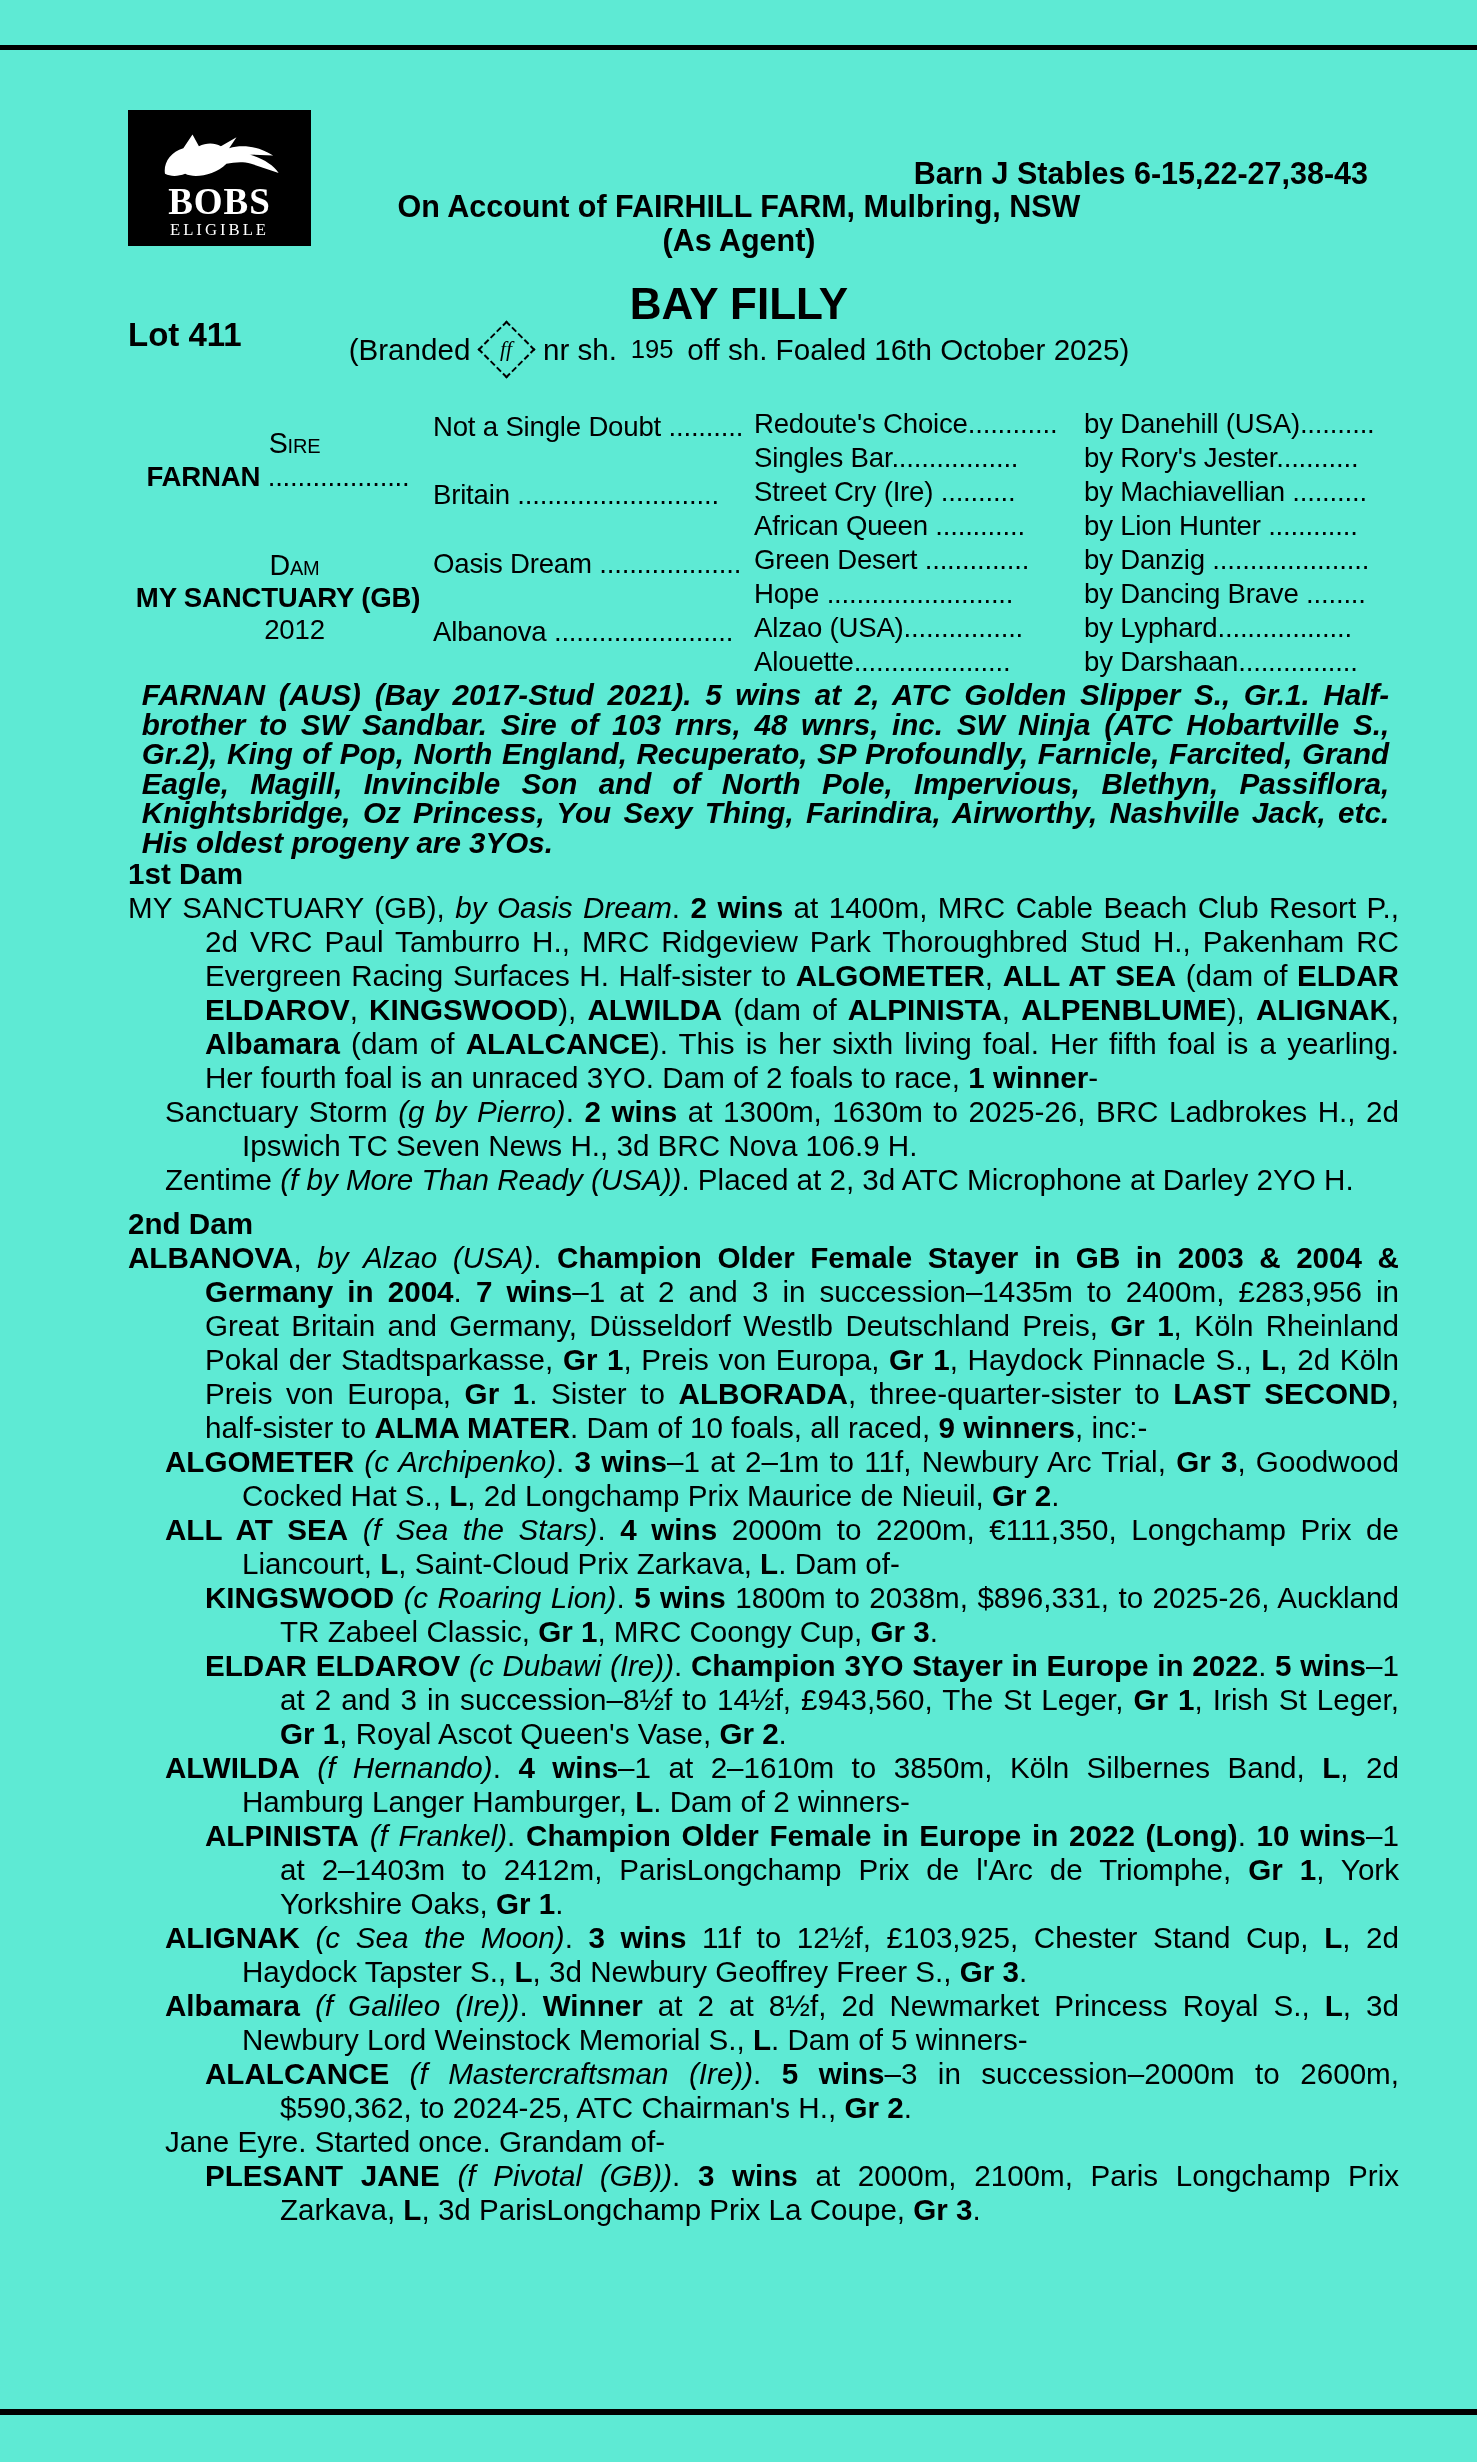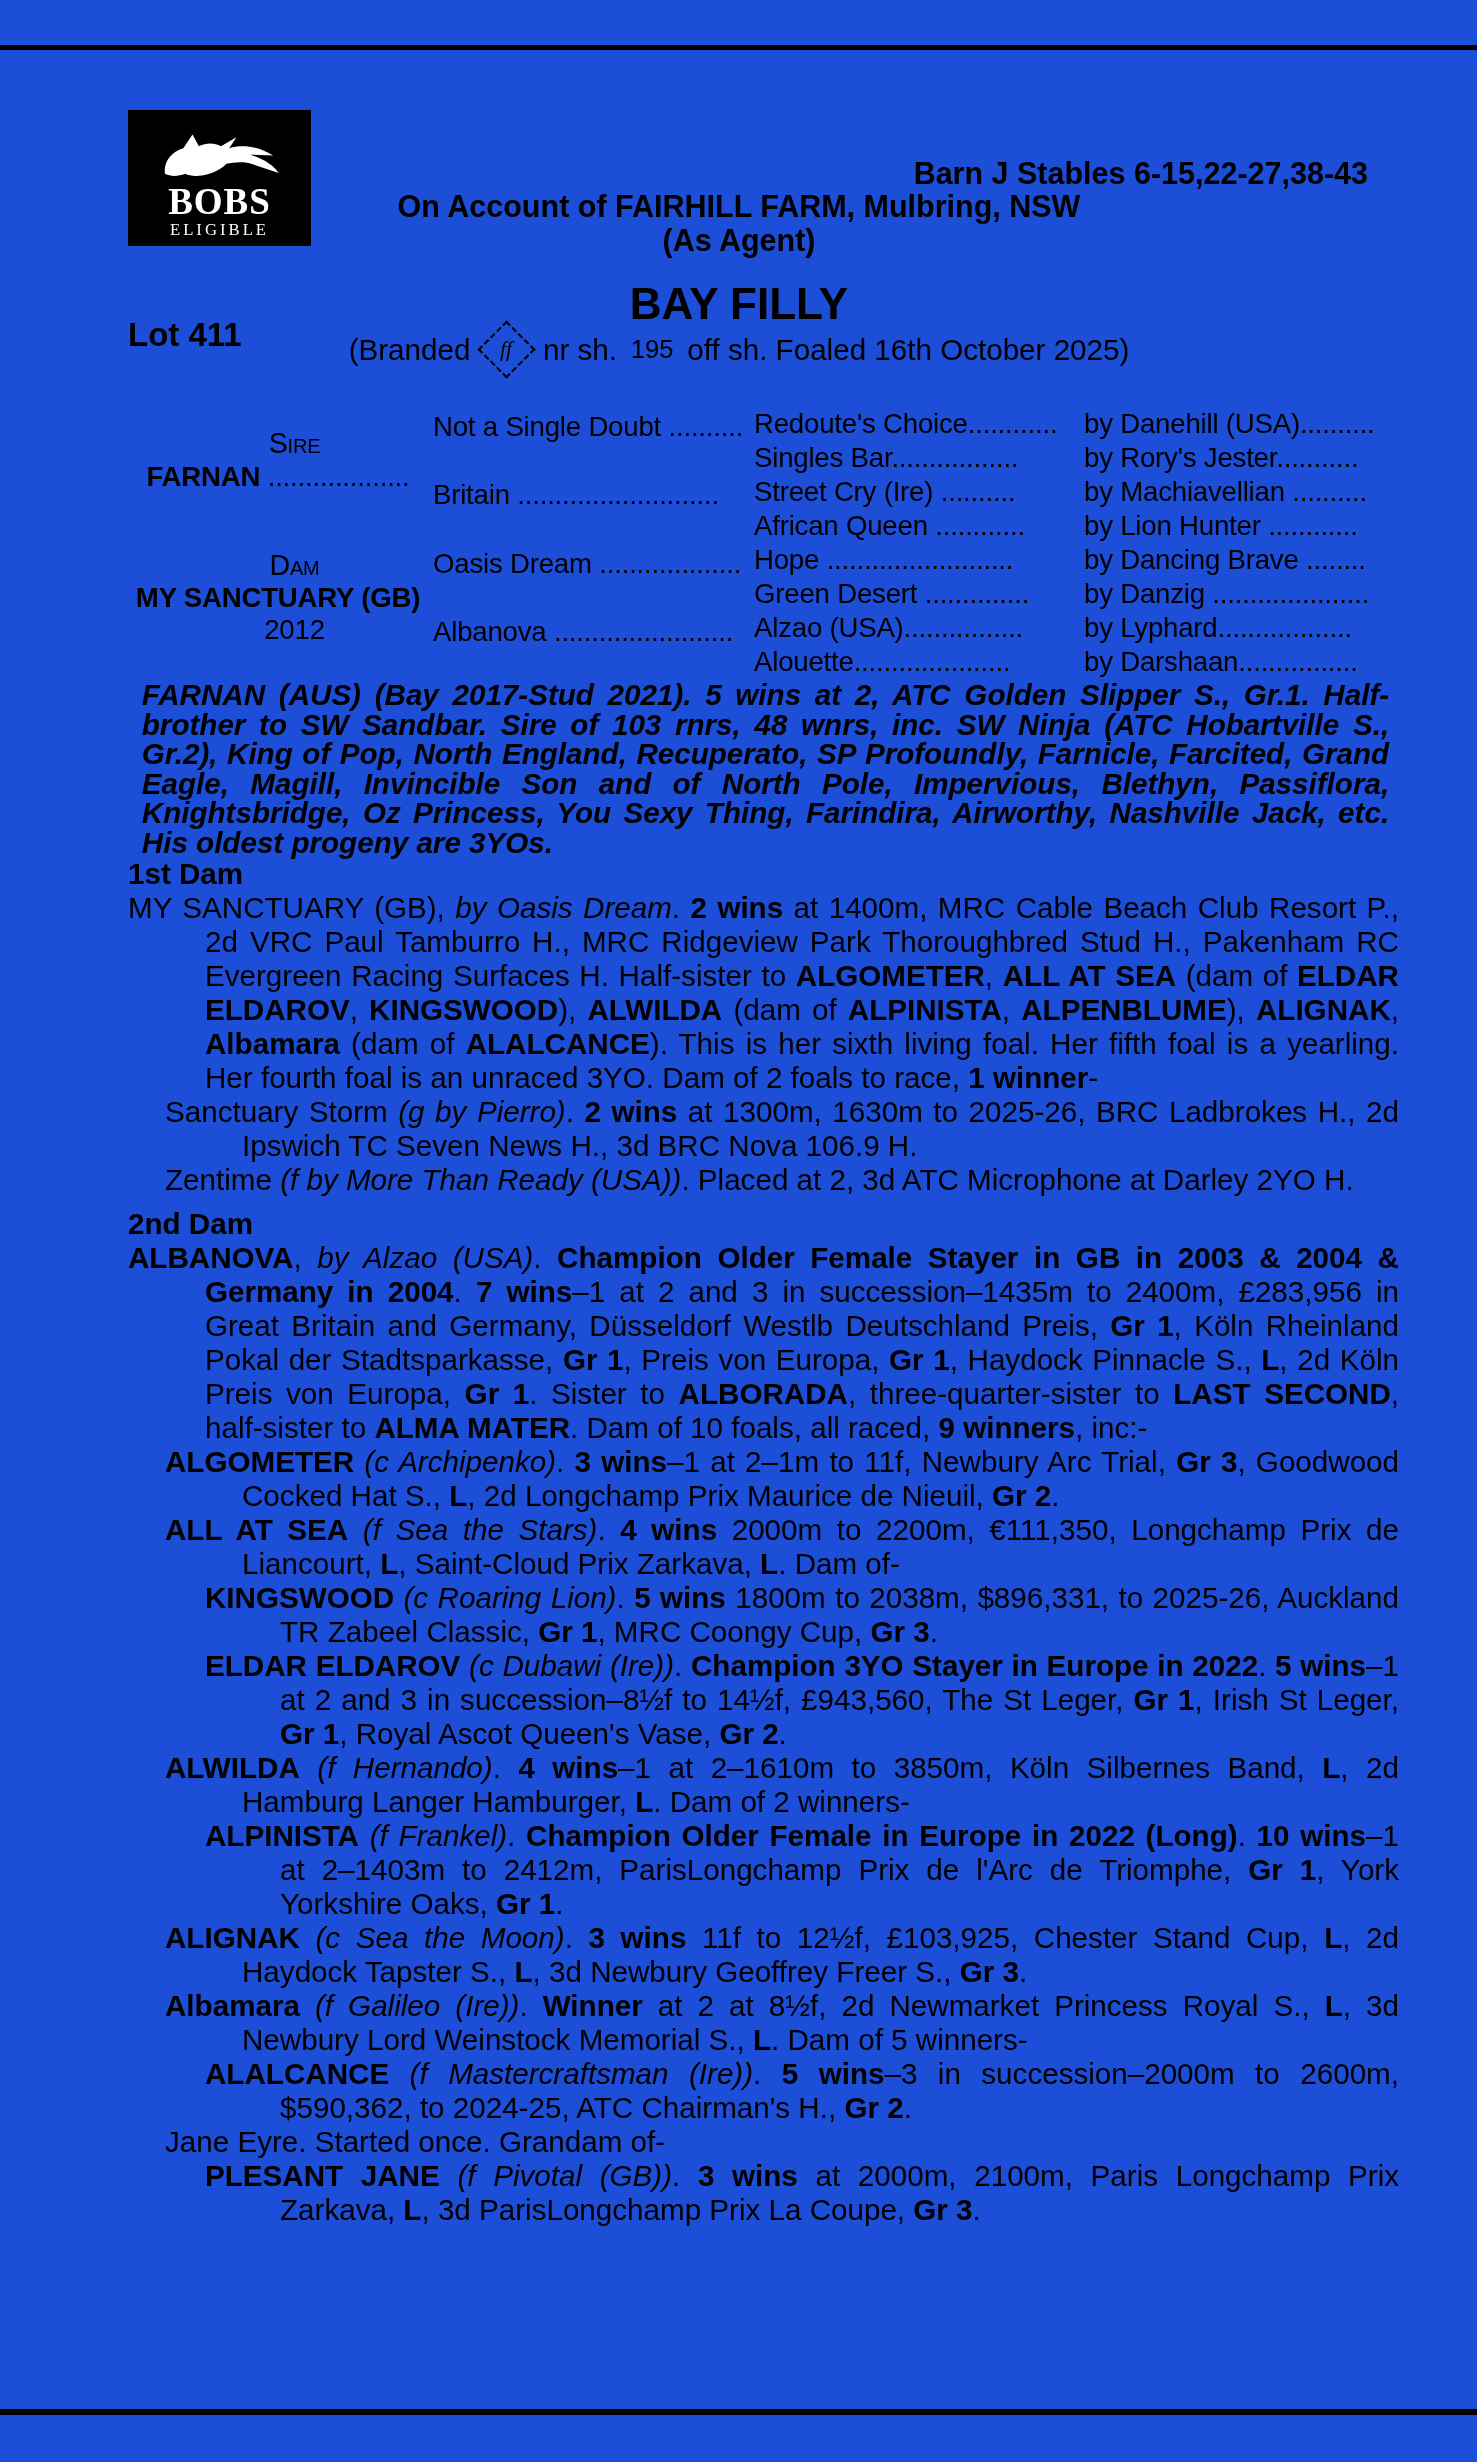--- a/index.html
+++ b/index.html
@@ -1,16 +1,16 @@
 <!DOCTYPE html>
 <html><head>
 <meta charset="utf-8">
 <style>
   html,body{margin:0;padding:0;background:#fff;}
-  .page{position:relative;width:1478px;height:2463px;background:#1d4ed8;color:#000;
+  .page{position:relative;width:1478px;height:2463px;background:#5eead4;color:#000;
         font-family:"Liberation Sans","DejaVu Sans",sans-serif;overflow:hidden;}
   .rule{position:absolute;left:0;width:100%;background:#000;}
   .rule-top{top:45px;height:4.9px;}
   .rule-bottom{top:2409px;height:5.9px;}
 
   
   .logo{position:absolute;left:128px;top:110px;width:183px;height:136px;background:#000;color:#fff;
         display:flex;flex-direction:column;align-items:center;justify-content:flex-end;
         padding:3.9px 0 5.9px;box-sizing:border-box;}
   .logo svg{width:148px;height:55px;display:block;}
@@ -131,26 +131,26 @@
         </div>
       <div class="g3row">
           <span class="g3name">Street Cry (Ire) ..........</span>
           <span class="g3by">by Machiavellian ..........</span>
         </div>
       <div class="g3row">
           <span class="g3name">African Queen ............</span>
           <span class="g3by">by Lion Hunter ............</span>
         </div>
       <div class="g3row">
+          <span class="g3name">Green Desert ..............</span>
+          <span class="g3by">by Danzig .....................</span>
+        </div>
+      <div class="g3row">
           <span class="g3name">Hope .........................</span>
           <span class="g3by">by Dancing Brave ........</span>
-        </div>
-      <div class="g3row">
-          <span class="g3name">Green Desert ..............</span>
-          <span class="g3by">by Danzig .....................</span>
         </div>
       <div class="g3row">
           <span class="g3name">Alzao (USA)................</span>
           <span class="g3by">by Lyphard..................</span>
         </div>
       <div class="g3row">
           <span class="g3name">Alouette.....................</span>
           <span class="g3by">by Darshaan................</span>
         </div>
     </div>

